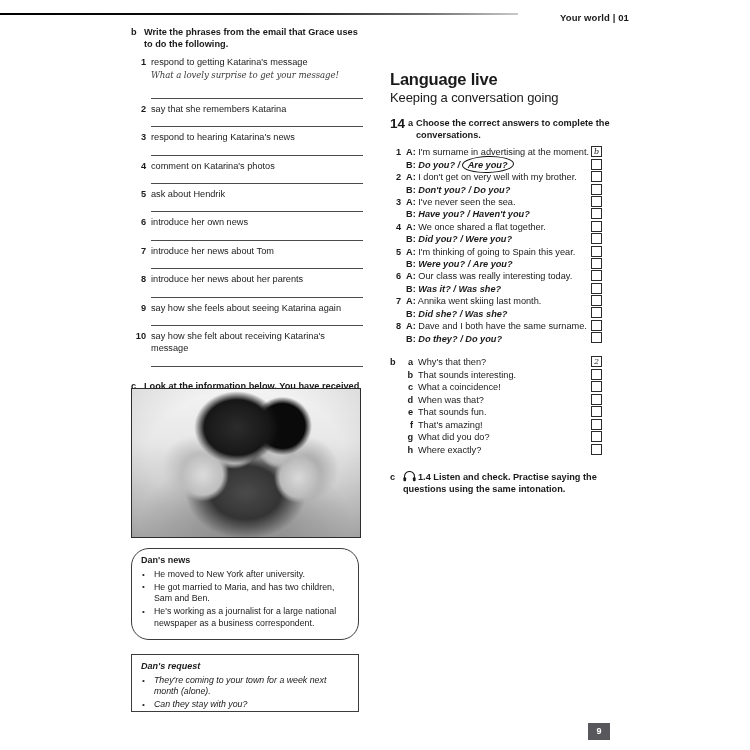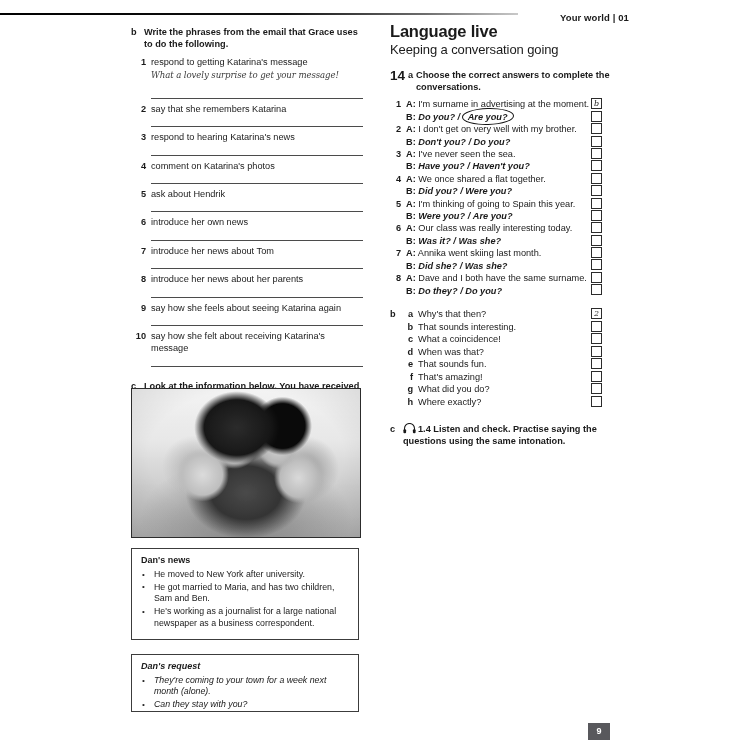--- a/index.html
+++ b/index.html
@@ -164,21 +164,21 @@
   }
 
   
   .info-box {
     position: absolute;
     left: 131px;
     border: 1px solid #3c3c3c;
     box-sizing: border-box;
     padding: 6px 9px 7px 9px;
   }
-  #dans-news-box { top: 548px; width: 228px; height: 92px; }
+  #dans-news-box { top: 548px; width: 228px; height: 92px; border-radius: 18px; }
   #dans-request-box { top: 654px; width: 228px; height: 58px; font-style: italic; }
   .info-title {
     font-size: 9px;
     font-weight: bold;
     margin-bottom: 3px;
     line-height: 11px;
   }
   .bullets { margin: 0; padding: 0; list-style: none; }
   .bullets li {
     position: relative;
@@ -195,20 +195,21 @@
     font-size: 8px;
     color: #2a2a2a;
   }
 
   
   .ll-title {
     font-size: 16.5px;
     font-weight: bold;
     line-height: 19px;
     letter-spacing: -.2px;
+    margin-top: 48px;
   }
   .ll-sub {
     font-size: 13px;
     line-height: 17px;
     letter-spacing: -.1px;
     margin-bottom: 11px;
   }
 
   
   .ex14 { position: relative; }

